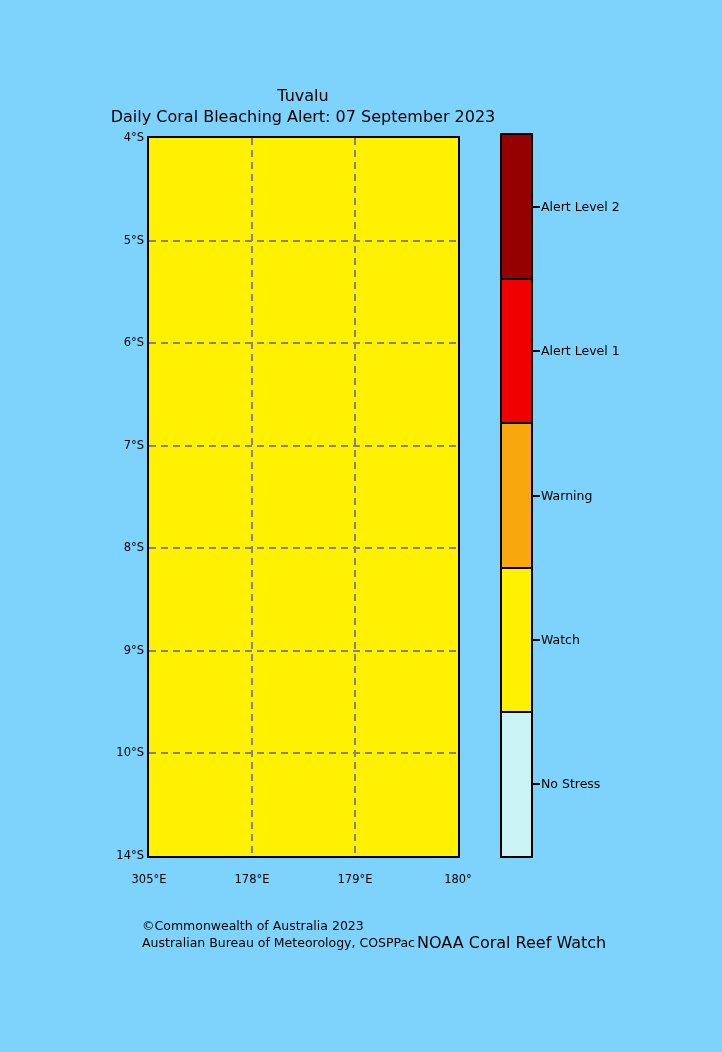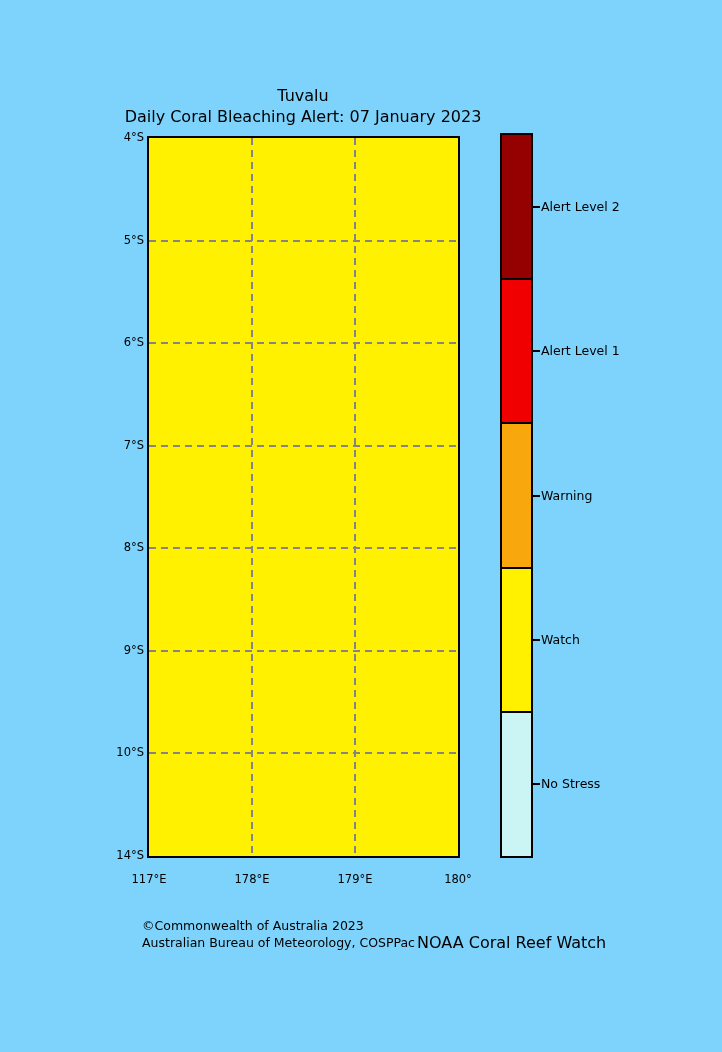--- a/index.html
+++ b/index.html
@@ -33,21 +33,21 @@
   #footer{position:absolute;left:102px;top:918px;font-size:12.5px;line-height:16.5px;white-space:nowrap;margin-left:40px;}
   #credit{position:absolute;left:417px;top:935px;font-size:16px;line-height:16.5px;white-space:nowrap;}
 </style>
 </head>
 <body>
 
 <div id="figure">
 
   <div id="titles">
     <div>Tuvalu</div>
-    <div>Daily Coral Bleaching Alert: 07 January 2023</div>
+    <div>Daily Coral Bleaching Alert: 07 September 2023</div>
   </div>
 
   <div id="map" style="background: rgb(255, 241, 0);">
       <div class="gridline-h" style="top: 101.571px;"></div>
       <div class="gridline-h" style="top: 204.143px;"></div>
       <div class="gridline-h" style="top: 306.714px;"></div>
       <div class="gridline-h" style="top: 409.286px;"></div>
       <div class="gridline-h" style="top: 511.857px;"></div>
       <div class="gridline-h" style="top: 614.429px;"></div>
       <div class="gridline-v" style="left: 102px;"></div>
@@ -58,21 +58,21 @@
       <div class="ytick" style="top: 138px;">4°S</div>
       <div class="ytick" style="top: 240.571px;">5°S</div>
       <div class="ytick" style="top: 343.143px;">6°S</div>
       <div class="ytick" style="top: 445.714px;">7°S</div>
       <div class="ytick" style="top: 548.286px;">8°S</div>
       <div class="ytick" style="top: 650.857px;">9°S</div>
       <div class="ytick" style="top: 753.429px;">10°S</div>
       <div class="ytick" style="top: 856px;">14°S</div>
     </div>
   <div id="xticks">
-      <div class="xtick" style="left: 149px;">117°E</div>
+      <div class="xtick" style="left: 149px;">305°E</div>
       <div class="xtick" style="left: 252px;">178°E</div>
       <div class="xtick" style="left: 355px;">179°E</div>
       <div class="xtick" style="left: 458px;">180°</div>
     </div>
 
   <div id="colorbar">
       <div class="cb-seg" style="background: rgb(149, 0, 0);"></div>
       <div class="cb-seg" style="background: rgb(240, 0, 0);"></div>
       <div class="cb-seg" style="background: rgb(248, 168, 13);"></div>
       <div class="cb-seg" style="background: rgb(255, 241, 0);"></div>

